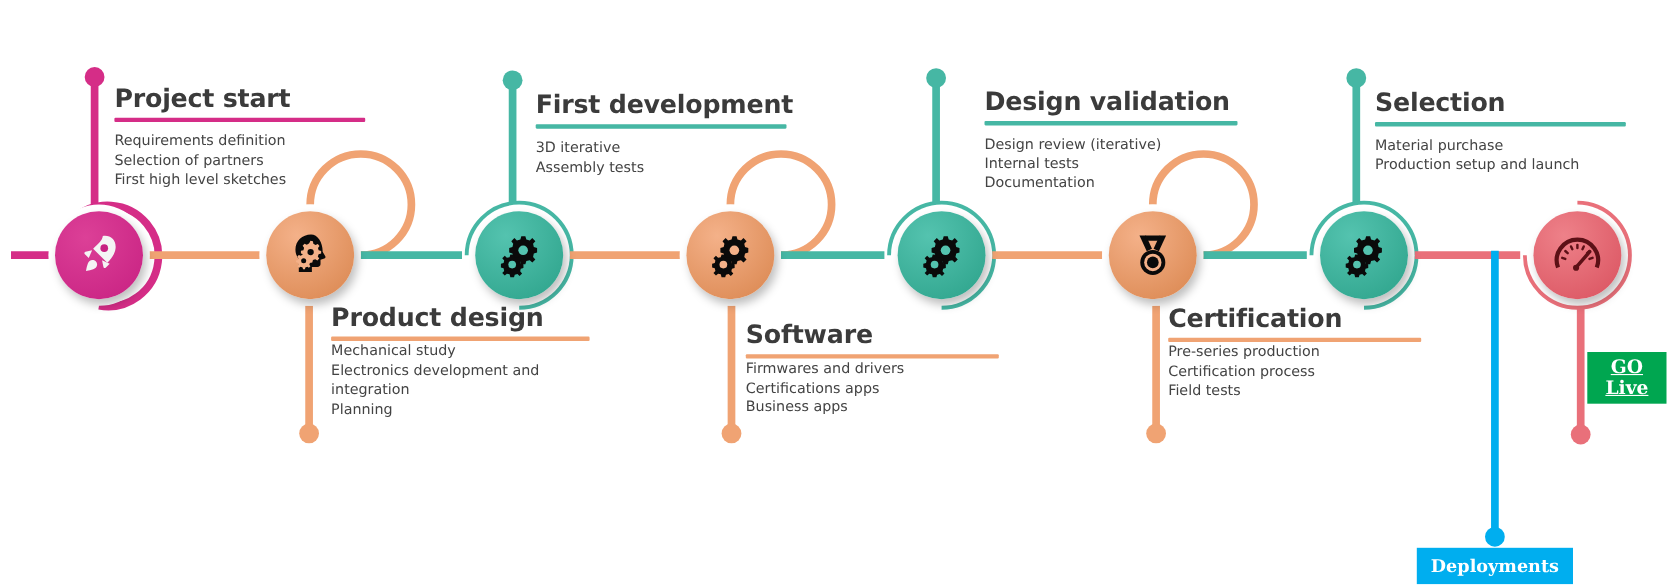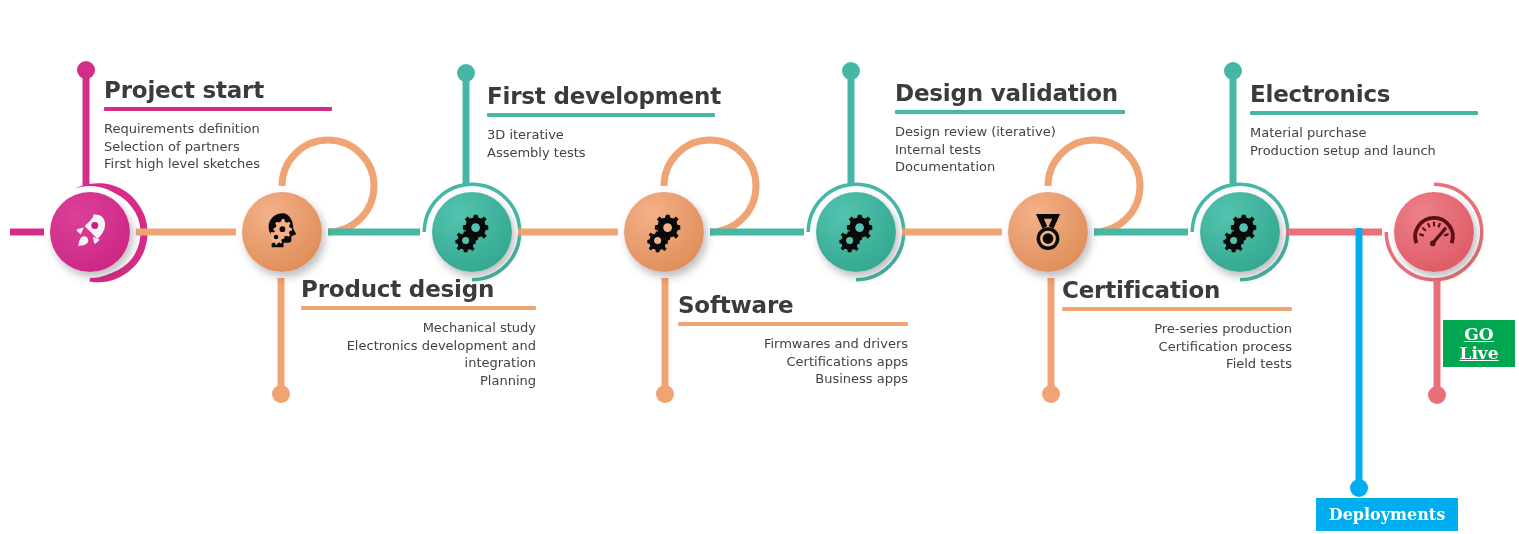--- a/index.html
+++ b/index.html
@@ -31,31 +31,31 @@
   .block{position:absolute;}
   .block .ttl{
     font-size:23px;font-weight:bold;color:#3b3b3b;
     letter-spacing:-.2px;line-height:28px;white-space:nowrap;
   }
   .block .rule{height:4px;margin-top:3px;border-radius:1px;}
   .block .desc{
     margin-top:9px;font-size:13px;color:#434343;line-height:17.5px;
     white-space:pre-line;
   }
-  .block.below .desc{margin-top:9px;text-align:right;}
+  .block.below .desc{margin-top:1px;}
 
   
   .chip{
     position:absolute;color:#fff;font-weight:bold;text-align:center;
     font-family:"DejaVu Serif","Liberation Serif",serif;
     display:flex;align-items:center;justify-content:center;
     line-height:19px;
   }
   #chip-golive{width:72px;height:47px;font-size:17px;text-decoration:underline;}
-  #chip-deploy{width:142px;height:33px;font-size:16px;margin-left:28px;}
+  #chip-deploy{width:142px;height:33px;font-size:16px;}
 </style>
 </head>
 <body>
 
 <div id="stage">
 
   <svg id="wires" viewBox="0 0 1519 534" width="1519" height="534" xmlns="http://www.w3.org/2000/svg">
     <defs>
       <radialGradient id="gradPink" cx="35%" cy="30%" r="80%">
         <stop offset="0%" stop-color="#DC4097"></stop>
@@ -283,21 +283,21 @@
 
   <div class="block below" style="left:1062px;top:276px;">
     <div class="ttl">Certification</div>
     <div class="rule" style="width:230px;background:#F0A373;"></div>
     <div class="desc">Pre-series production
 Certification process
 Field tests</div>
   </div>
 
   <div class="block above" style="left:1250px;top:80px;">
-    <div class="ttl">Electronics</div>
+    <div class="ttl">Selection</div>
     <div class="rule" style="width:228px;background:#46B7A4;"></div>
     <div class="desc">Material purchase
 Production setup and launch</div>
   </div>
 
   <div class="chip" id="chip-golive" style="left:1443px;top:320px;background:#00A650;">
     <span style="white-space:pre-line;">GO
 Live</span>
   </div>
 

